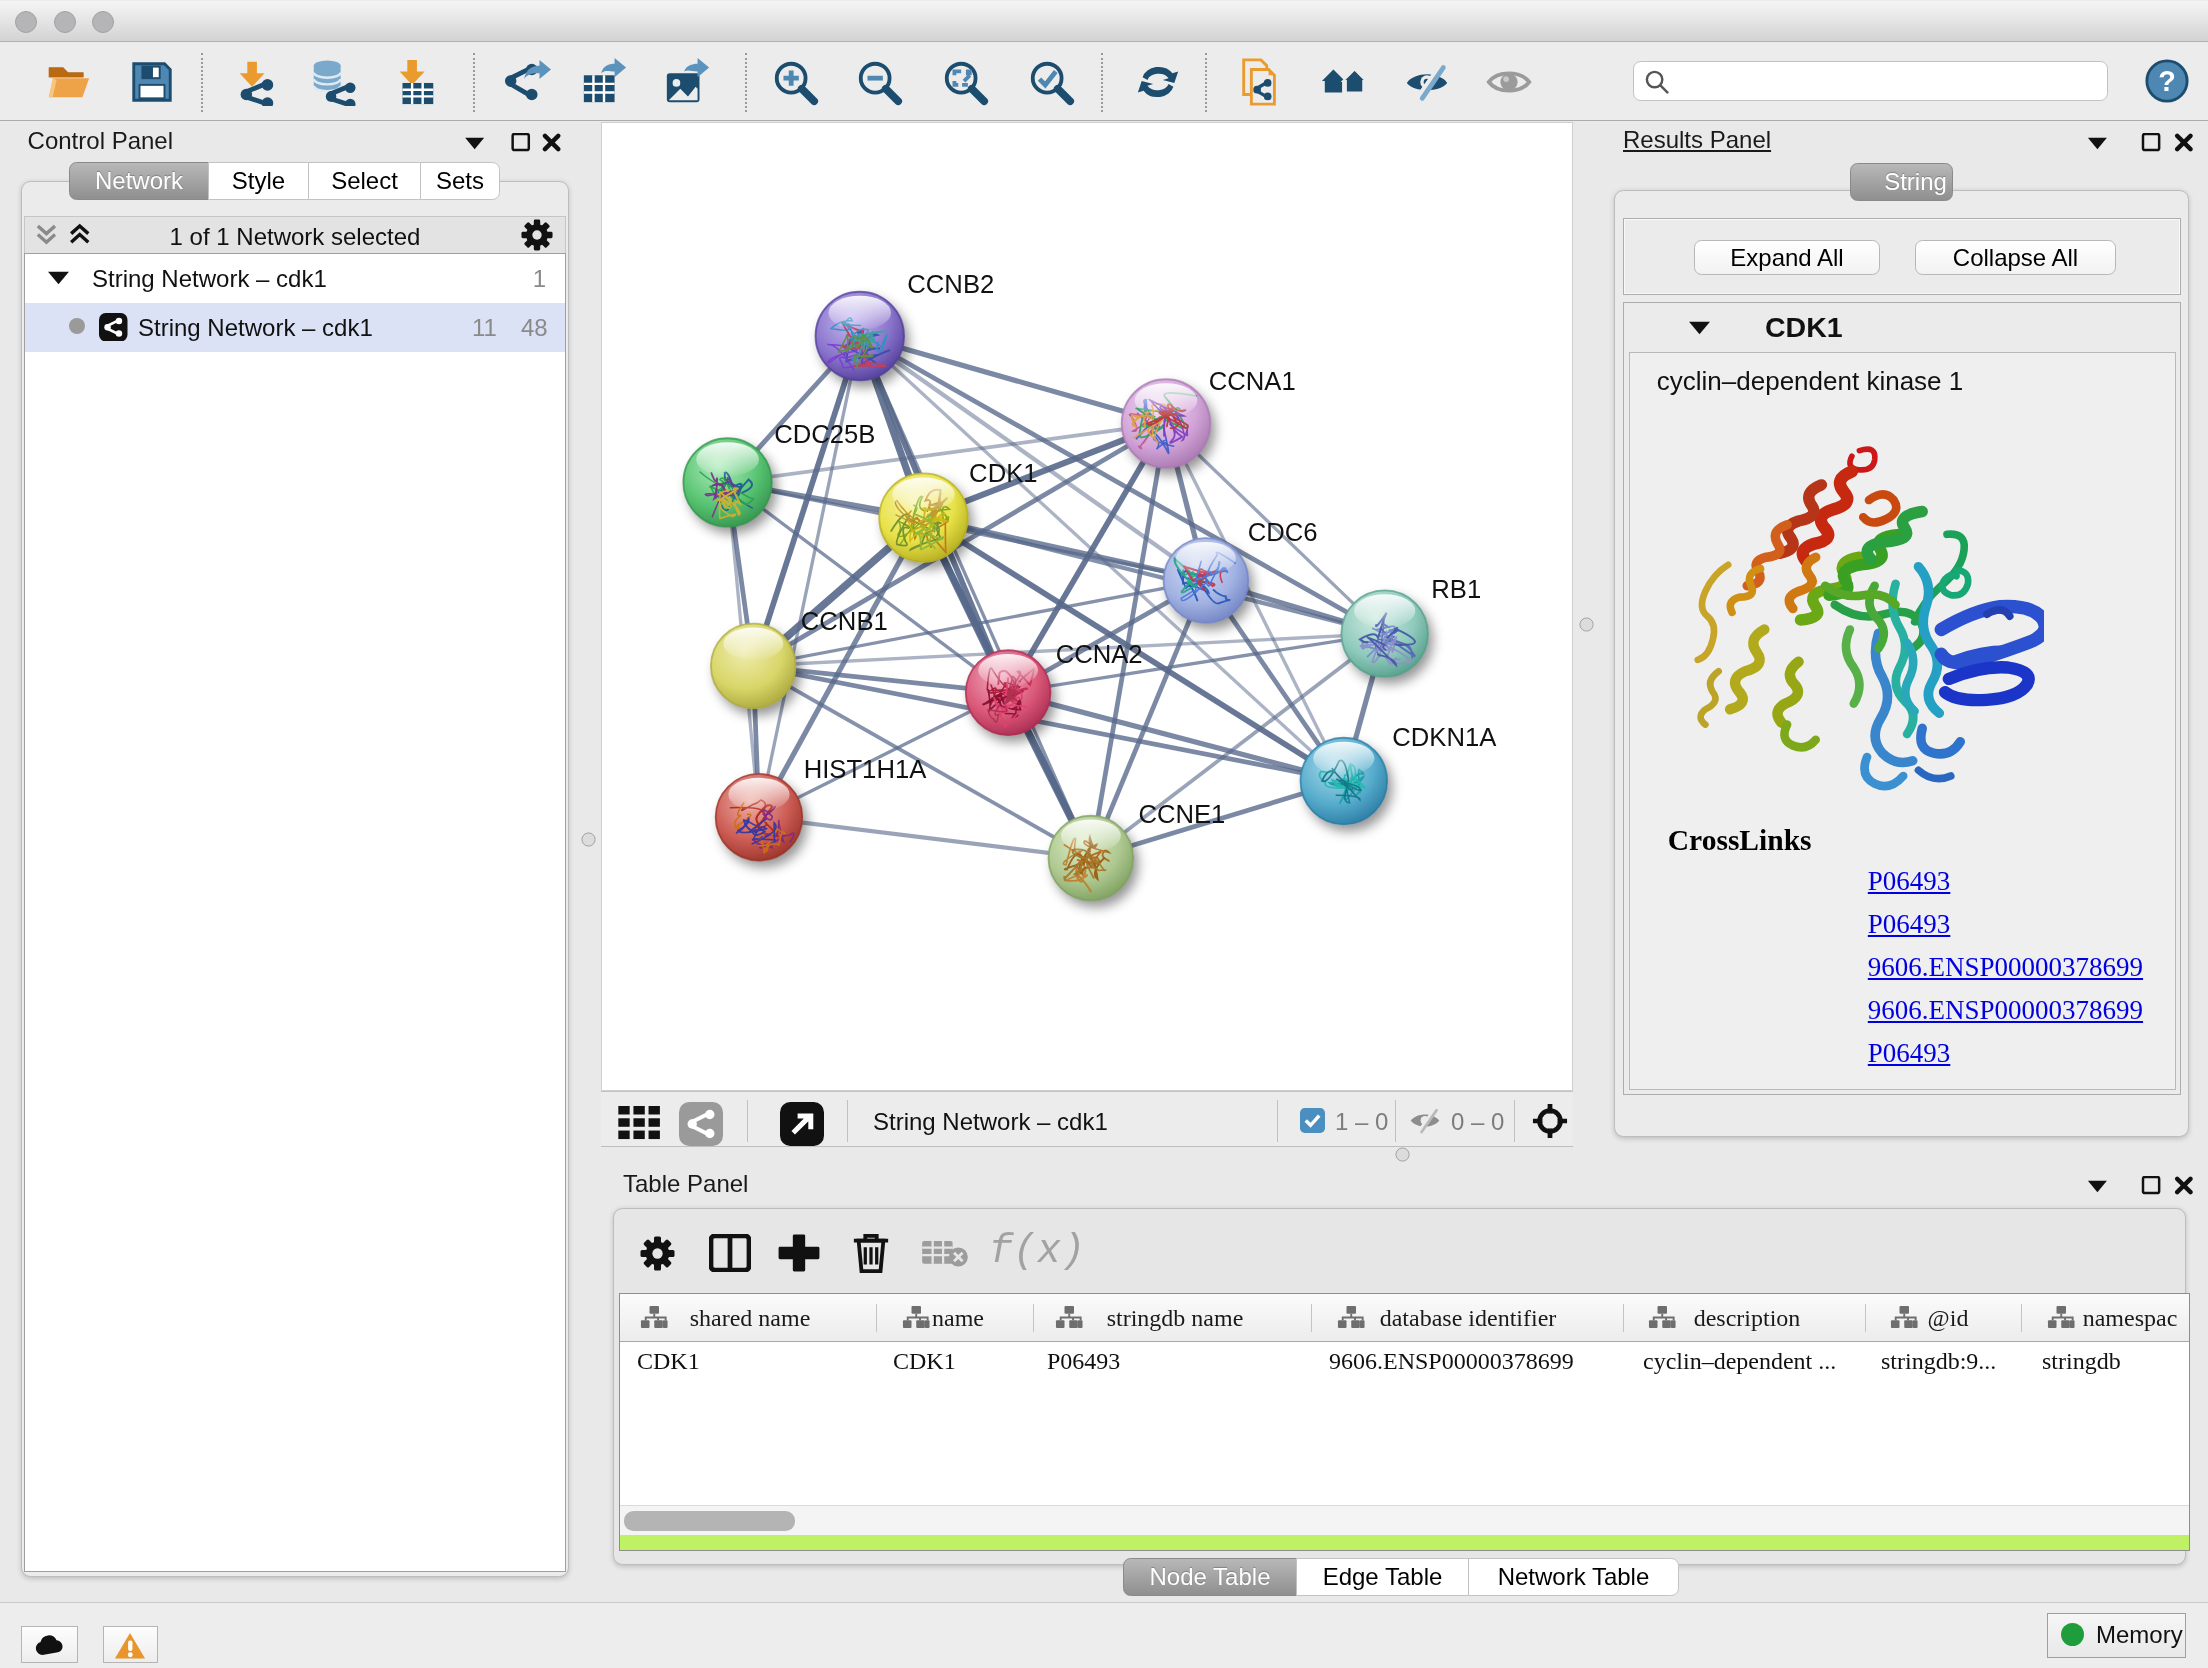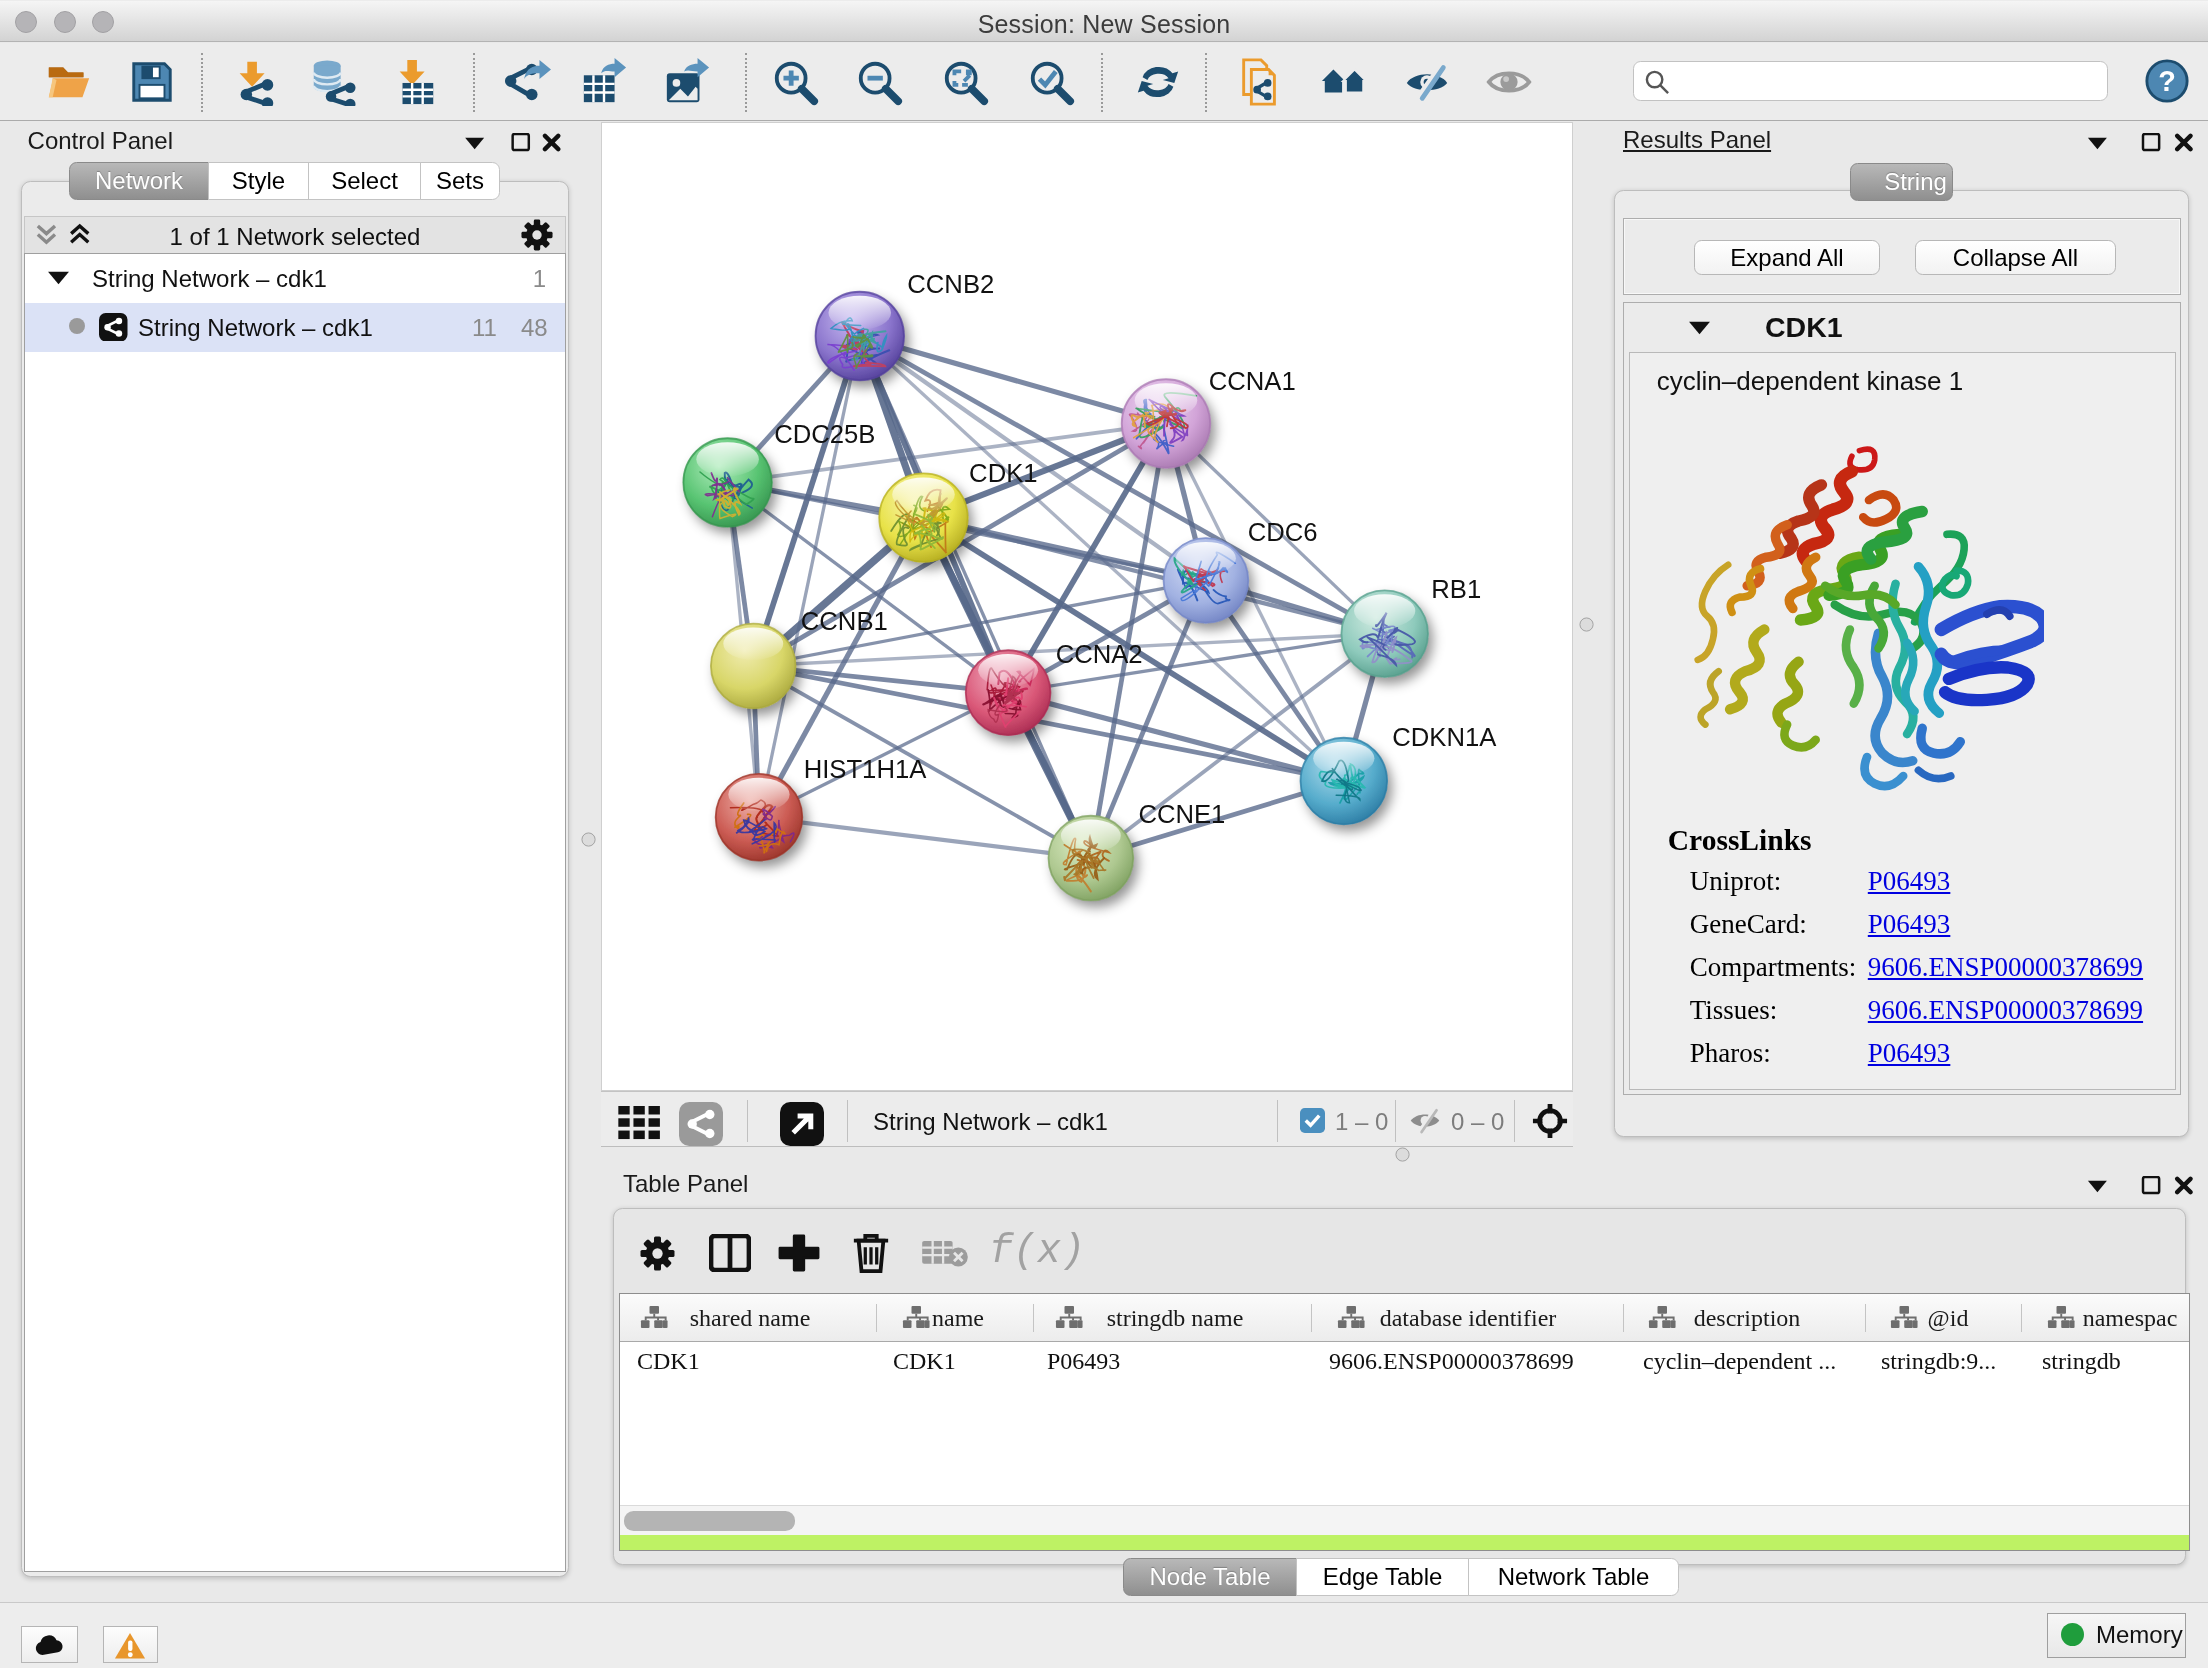--- a/index.html
+++ b/index.html
@@ -32,21 +32,20 @@
 #tp-table { left:619px; top:1293px; width:1571px; height:258px; background:#bef264; border:1.9px solid #8d8d8d;font-family:Liberation Serif, serif; }
 .th { font-size:24px; color:#1a1a1a; }
 .serif { font-family:"Liberation Serif", serif; }
 a.link { color:#0000e0; text-decoration:underline; }
 </style></head>
 <body>
 <div id="titlebar" class="abs">
   <div class="tl abs" style="left:15px;"></div>
   <div class="tl abs" style="left:54px;"></div>
   <div class="tl abs" style="left:92px;"></div>
-  <div id="title" class="abs">Session: New Session</div>
 </div>
 <div id="toolbar" class="abs">
 <svg class="abs tbi" style="left:45px" viewBox="0 0 50 50">
       <path d="M4 10 h15 l5 5 h16 v5 H4 z" fill="#a55f0e"></path>
       <path d="M4 10 h15 l5 5 h16 v5 H4 z" fill="#b96a10"></path>
       <path d="M8 21 h38 l-7 20 H4 l4 -17 z" fill="#efa348"></path>
       <path d="M8 21 l-4 20 h4 l4 -18" fill="#f6c67e"></path>
     </svg>
 <svg class="abs tbi" style="left:128px" viewBox="0 0 50 50">
       <path d="M6 6 h32 l6 6 v32 H6 z" fill="#4d87b2" stroke="#1c4c6e" stroke-width="3"></path>
@@ -724,27 +723,20 @@
 <path d="M258 344 q16 14 34 6" stroke="#2868c0" stroke-width="8"></path>
 <path d="M330 180 q16 -10 24 2" stroke="#2440b0" stroke-width="8"></path>
 <path d="M212 150 q-12 20 2 34 q14 14 2 32" stroke="#48a838" stroke-width="9" fill="none" stroke-linecap="round"></path>
 <path d="M186 196 q-10 22 4 40 q12 18 0 38" stroke="#58b048" stroke-width="9" fill="none" stroke-linecap="round"></path>
 <path d="M246 210 q12 18 2 38 q-10 20 6 34" stroke="#28a8b8" stroke-width="9" fill="none" stroke-linecap="round"></path>
 <path d="M160 150 q18 14 40 10 q22 -4 34 10" stroke="#58a828" stroke-width="9" fill="none" stroke-linecap="round"></path>
 <path d="M298 228 q26 -10 52 -10" stroke="#2b50d0" stroke-width="11" fill="none" stroke-linecap="round"></path>
 </g>
         </svg></div>
     <div class="serif" style="position:absolute; left:38px; top:471px; font-size:29.5px; font-weight:bold; color:#000;">CrossLinks</div>
-    <div class="serif" style="position:absolute; left:60px; top:507px; font-size:27px; color:#000; line-height:43px;">
-      <div>Uniprot:</div>
-        <div>GeneCard:</div>
-        <div>Compartments:</div>
-        <div>Tissues:</div>
-        <div>Pharos:</div>
-    </div>
     <div class="serif" style="position:absolute; left:238px; top:507px; font-size:27px; line-height:43px;">
       <div><a class="link">P06493</a></div>
         <div><a class="link">P06493</a></div>
         <div><a class="link">9606.ENSP00000378699</a></div>
         <div><a class="link">9606.ENSP00000378699</a></div>
         <div><a class="link">P06493</a></div>
     </div>
   </div>
 </div>
 

